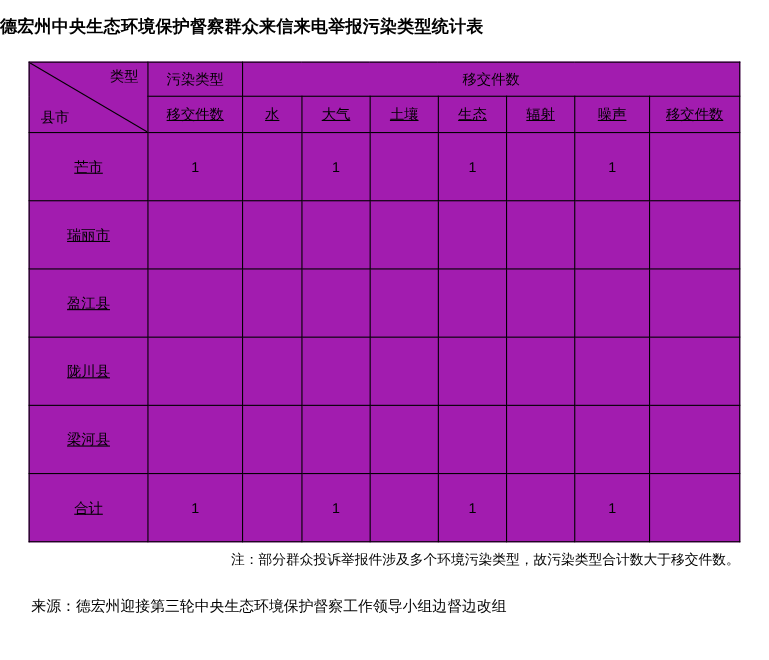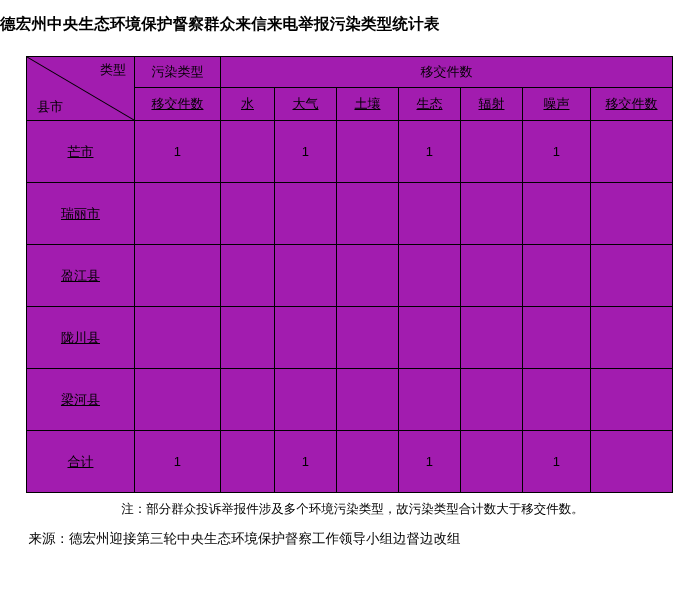--- a/index.html
+++ b/index.html
@@ -73,27 +73,27 @@
   .hdr-row1 td { height: 30px; }
   .hdr-row2 td { height: 32px; text-decoration: underline; }
   .body-row td { height: 61px; }
   .total-row td { height: 61px; }
   .num { font-size: 13.5px; font-weight: bold; font-family: "Liberation Sans","DejaVu Sans",sans-serif;}
   .note {
     width: 646px;
     margin: 8px auto 0 auto;
     font-size: 12.5px;
     font-family: "Liberation Sans", "DejaVu Sans", sans-serif;
-    text-align: center;
+    text-align: right;
     padding-left: 6px;
     box-sizing: border-box;
   }
   .source {
     width: 646px;
-    margin: 12px auto 0 auto;
+    margin: 24px auto 0 auto;
     font-size: 13.5px;
     font-family: "Liberation Sans", "DejaVu Sans", sans-serif;
     text-align: left;
     padding-left: 2px;
     box-sizing: border-box;
   }
   .c-name { font-size: 13.5px; text-decoration: underline; }
 </style>
 </head>
 <body>

